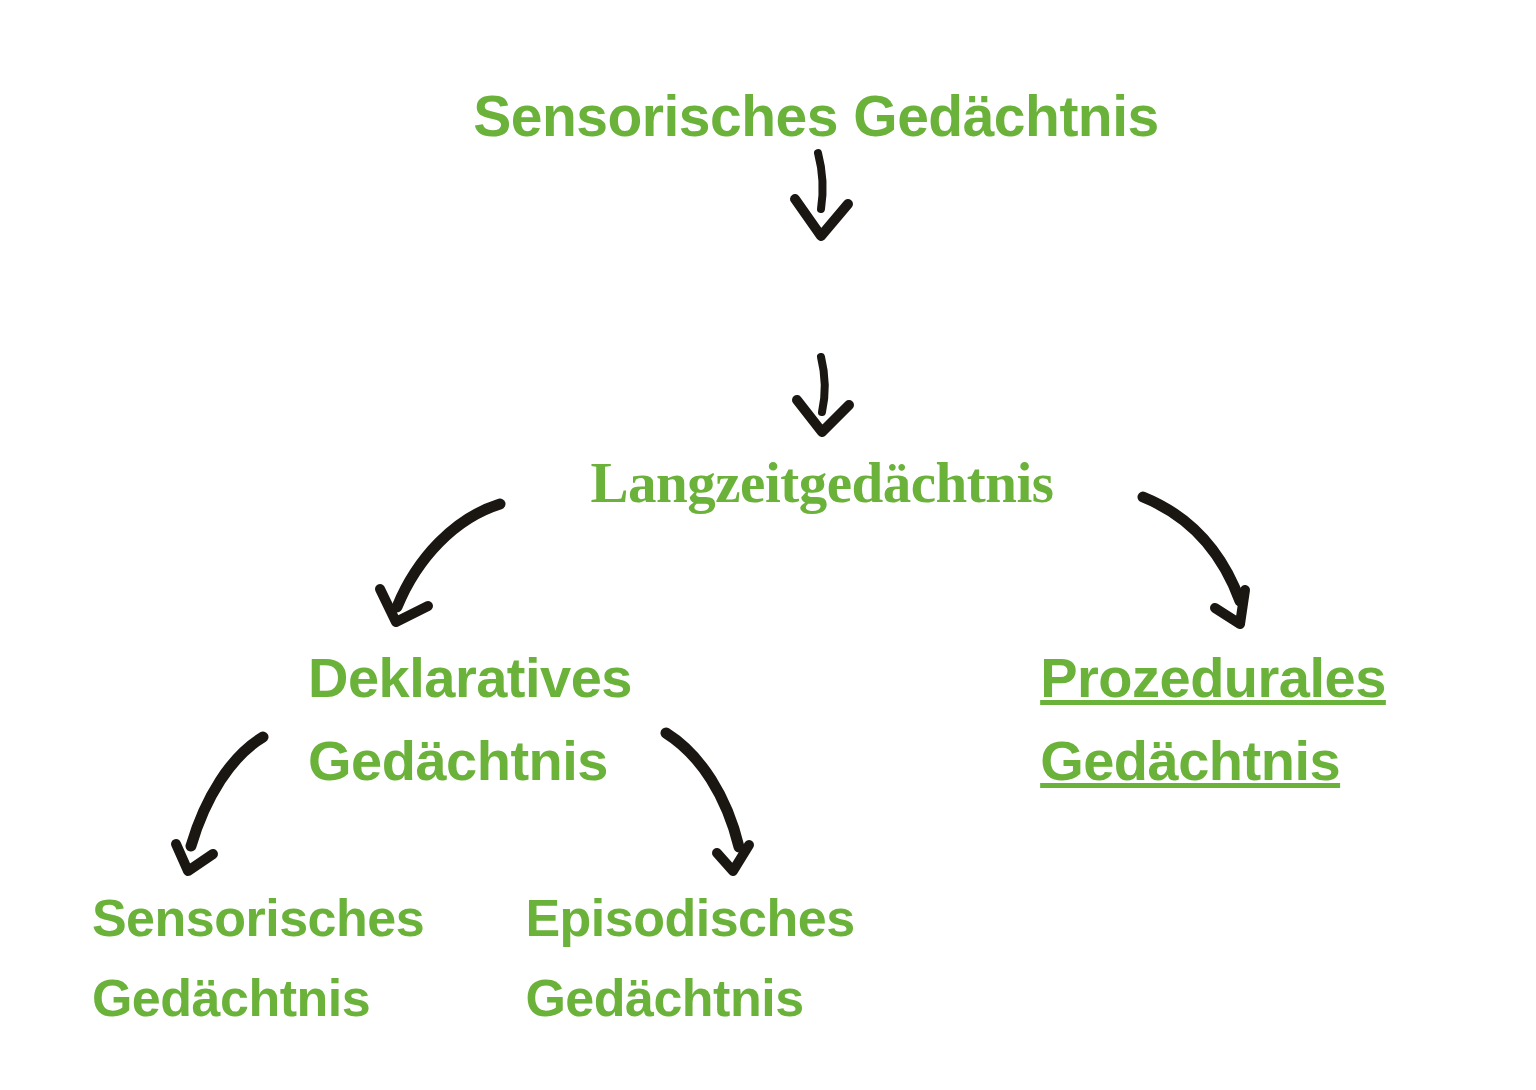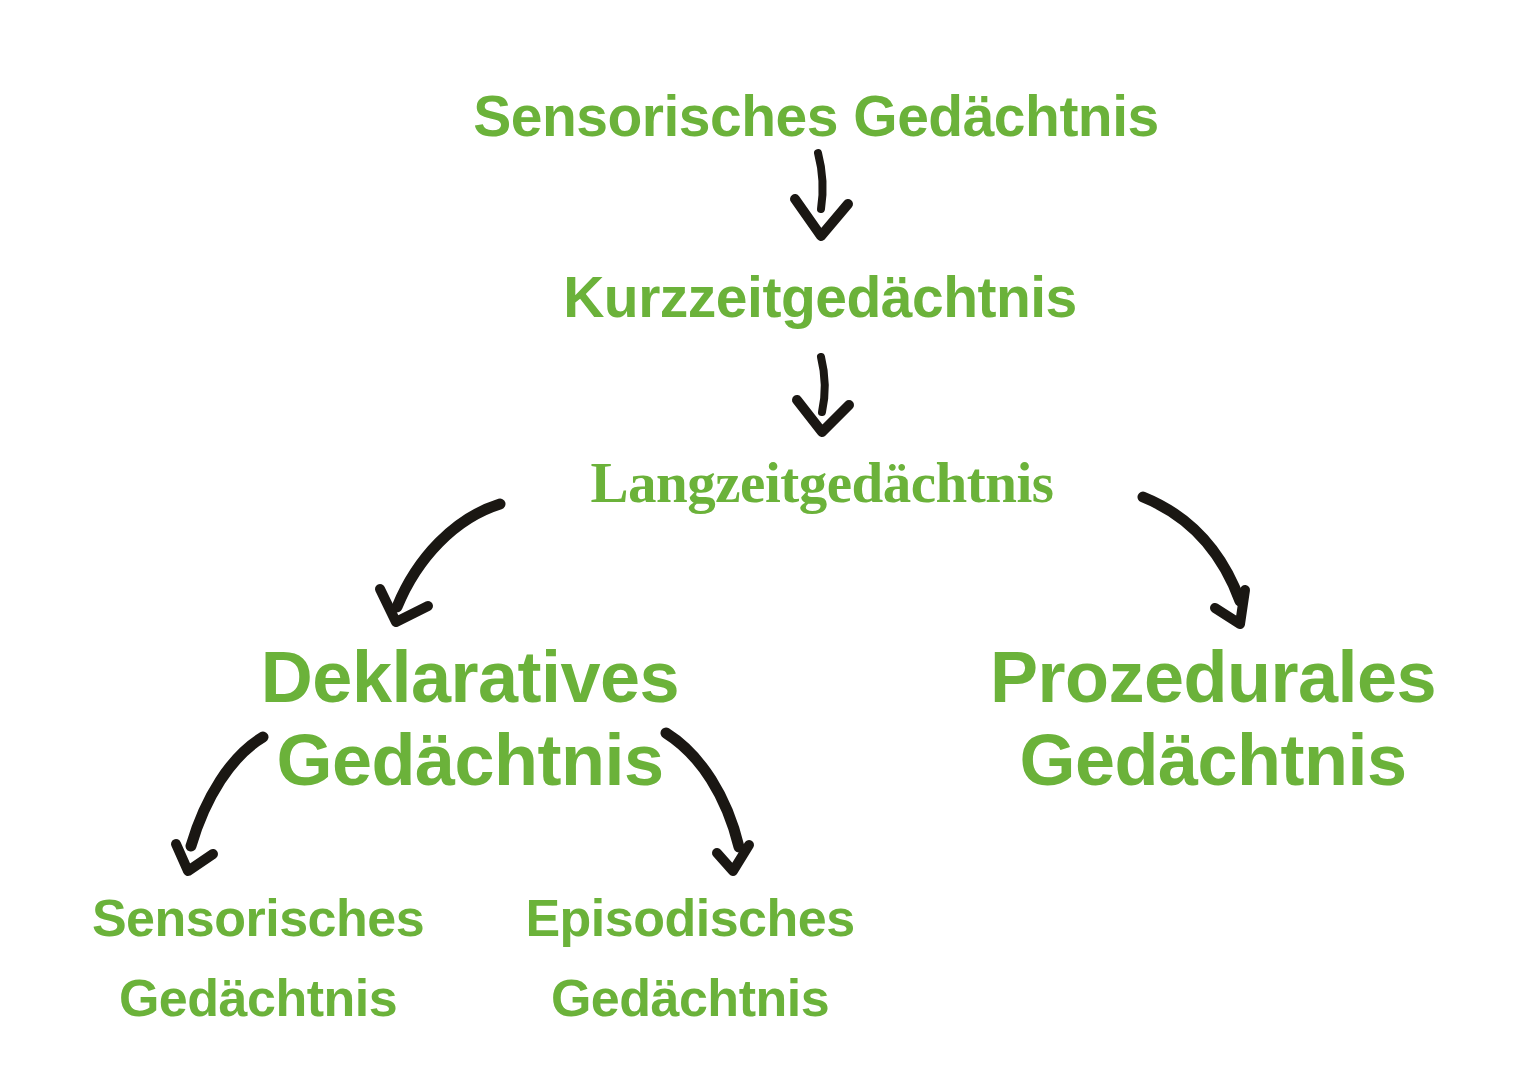--- a/index.html
+++ b/index.html
@@ -8,27 +8,26 @@
     background:var(--bg,#ffffff);
     position:relative;overflow:hidden;
     font-family:"Liberation Sans",sans-serif;
   }
   .canvas{position:absolute;inset:0;}
   .node{
     position:absolute;
     transform:translateX(-50%);
     color:var(--node-green,#6bb23a);
     font-weight:700;
-    text-align:center;
     white-space:nowrap;
     letter-spacing:-0.5px;
   }
   .node .line{display:block;}
   .lvl-top{font-size:57px;line-height:60px;}
-  .lvl-mid{font-size:72px;line-height:83px;}
+  .lvl-mid{font-size:56px;line-height:83px;}
   .lvl-bot{font-size:52px;line-height:80px;}
   svg.edges{
     position:absolute;left:0;top:0;width:1536px;height:1090px;
     pointer-events:none;
   }
   svg.edges path{
     fill:none;
     stroke:var(--arrow-black,#1a1713);
     stroke-linecap:round;
     stroke-linejoin:round;
@@ -67,34 +66,31 @@
     <g>
       <path class="shaft-thick" d="M666,733 C701,755 727,797 739,847"></path>
       <path class="head-thick" d="M717,853 L733,871 L749,845"></path>
     </g>
   </svg>
 
   <div class="node lvl-top" style="left:816px;top:86px;">
     <span class="line">Sensorisches Gedächtnis</span>
   </div>
 
-  <div class="node lvl-top" style="left:820px;top:267px;">
-    <span class="line">Kurzzeitgedächtnis</span>
-  </div>
 
   <div class="node lvl-top" style="left:822px;top:453px;font-family:Liberation Serif, serif;">
     <span class="line">Langzeitgedächtnis</span>
   </div>
 
   <div class="node lvl-mid" style="left:470px;top:636px;">
     <span class="line">Deklaratives</span>
     <span class="line">Gedächtnis</span>
   </div>
 
-  <div class="node lvl-mid" style="left:1213px;top:636px;">
+  <div class="node lvl-mid" style="left:1213px;top:636px;text-decoration:underline;">
     <span class="line">Prozedurales</span>
     <span class="line">Gedächtnis</span>
   </div>
 
   <div class="node lvl-bot" style="left:258px;top:878px;">
     <span class="line">Sensorisches</span>
     <span class="line">Gedächtnis</span>
   </div>
 
   <div class="node lvl-bot" style="left:690px;top:878px;">

